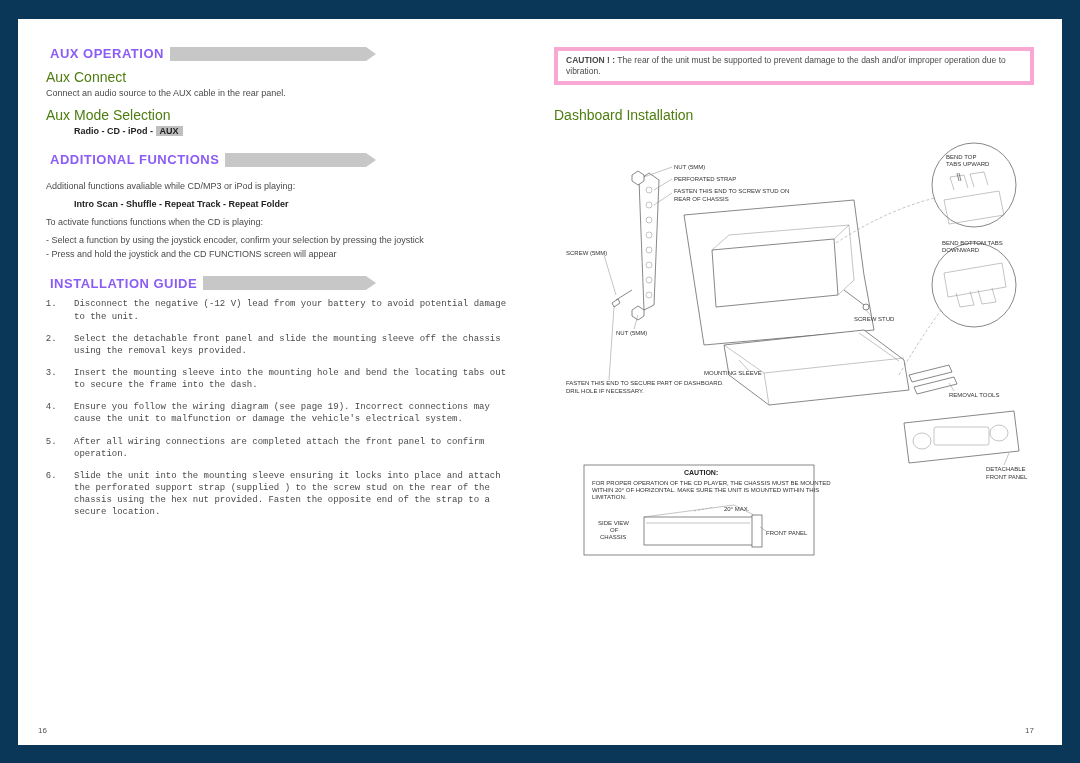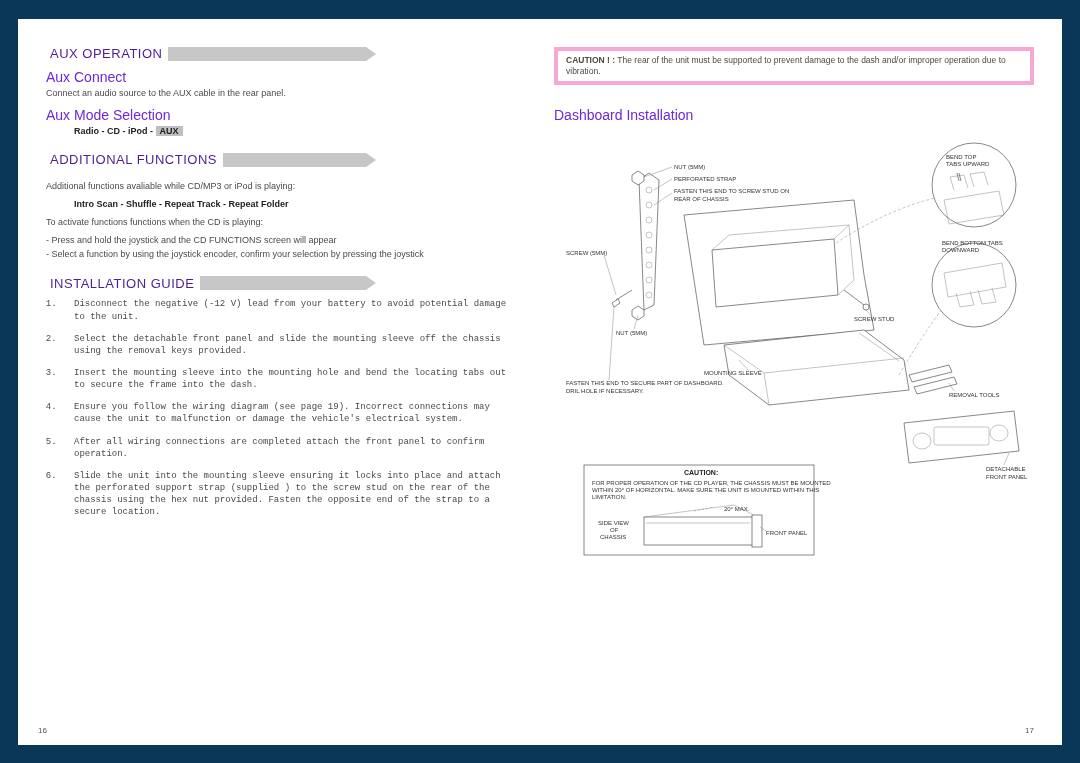--- a/index.html
+++ b/index.html
@@ -35,40 +35,40 @@
   }
   .section-bar .bar {
     background: #c7c7c7;
     height: 14px;
     flex: 0 0 320px;
     display: flex;
     align-items: center;
     position: relative;
   }
   .section-bar .title {
-    color: #4c1d95;
-    font-weight: normal;
+    color: #8b5cf6;
+    font-weight: bold;
     font-size: 13px;
     letter-spacing: 0.5px;
     padding-left: 4px;
     background: #fff;
     padding-right: 6px;
     z-index: 1;
   }
   .section-bar .bar::after {
     content: "";
     position: absolute;
     right: -10px;
     top: 0;
     border-top: 7px solid transparent;
     border-bottom: 7px solid transparent;
     border-left: 10px solid #c7c7c7;
   }
   h3 {
-    color: #6d28d9;
+    color: #4d7c0f;
     font-size: 14px;
     font-weight: normal;
     margin: 8px 0 2px 0;
   }
   p, li { line-height: 1.35; font-size: 9px; }
   p { margin: 1px 0 6px 0; }
   .modes { font-weight: bold; color: #222; }
   .modes .hl { background: #bfbfbf; padding: 0 4px; }
   ol.install {
     padding-left: 16px;
@@ -136,22 +136,22 @@
       <div class="bar">
           <span class="title">ADDITIONAL FUNCTIONS</span>
         </div>
     </div>
 
     <div style="height:6px"></div>
     <p>Additional functions avaliable while CD/MP3 or iPod is playing:</p>
     <p class="modes" style="padding-left:28px;">Intro Scan  -  Shuffle  -  Repeat Track  -  Repeat Folder</p>
     <p>To activate functions functions when the CD is playing:</p>
     <ul class="dash">
+      <li>Select a function by using the joystick encoder, confirm your selection by pressing the joystick</li>
       <li>Press and hold the joystick and the CD FUNCTIONS screen will appear</li>
-      <li>Select a function by using the joystick encoder, confirm your selection by pressing the joystick</li>
     </ul>
 
     <div style="height:14px"></div>
     <div class="section-bar">
       <div class="bar">
           <span class="title">INSTALLATION GUIDE</span>
         </div>
     </div>
 
     <ol class="install">

